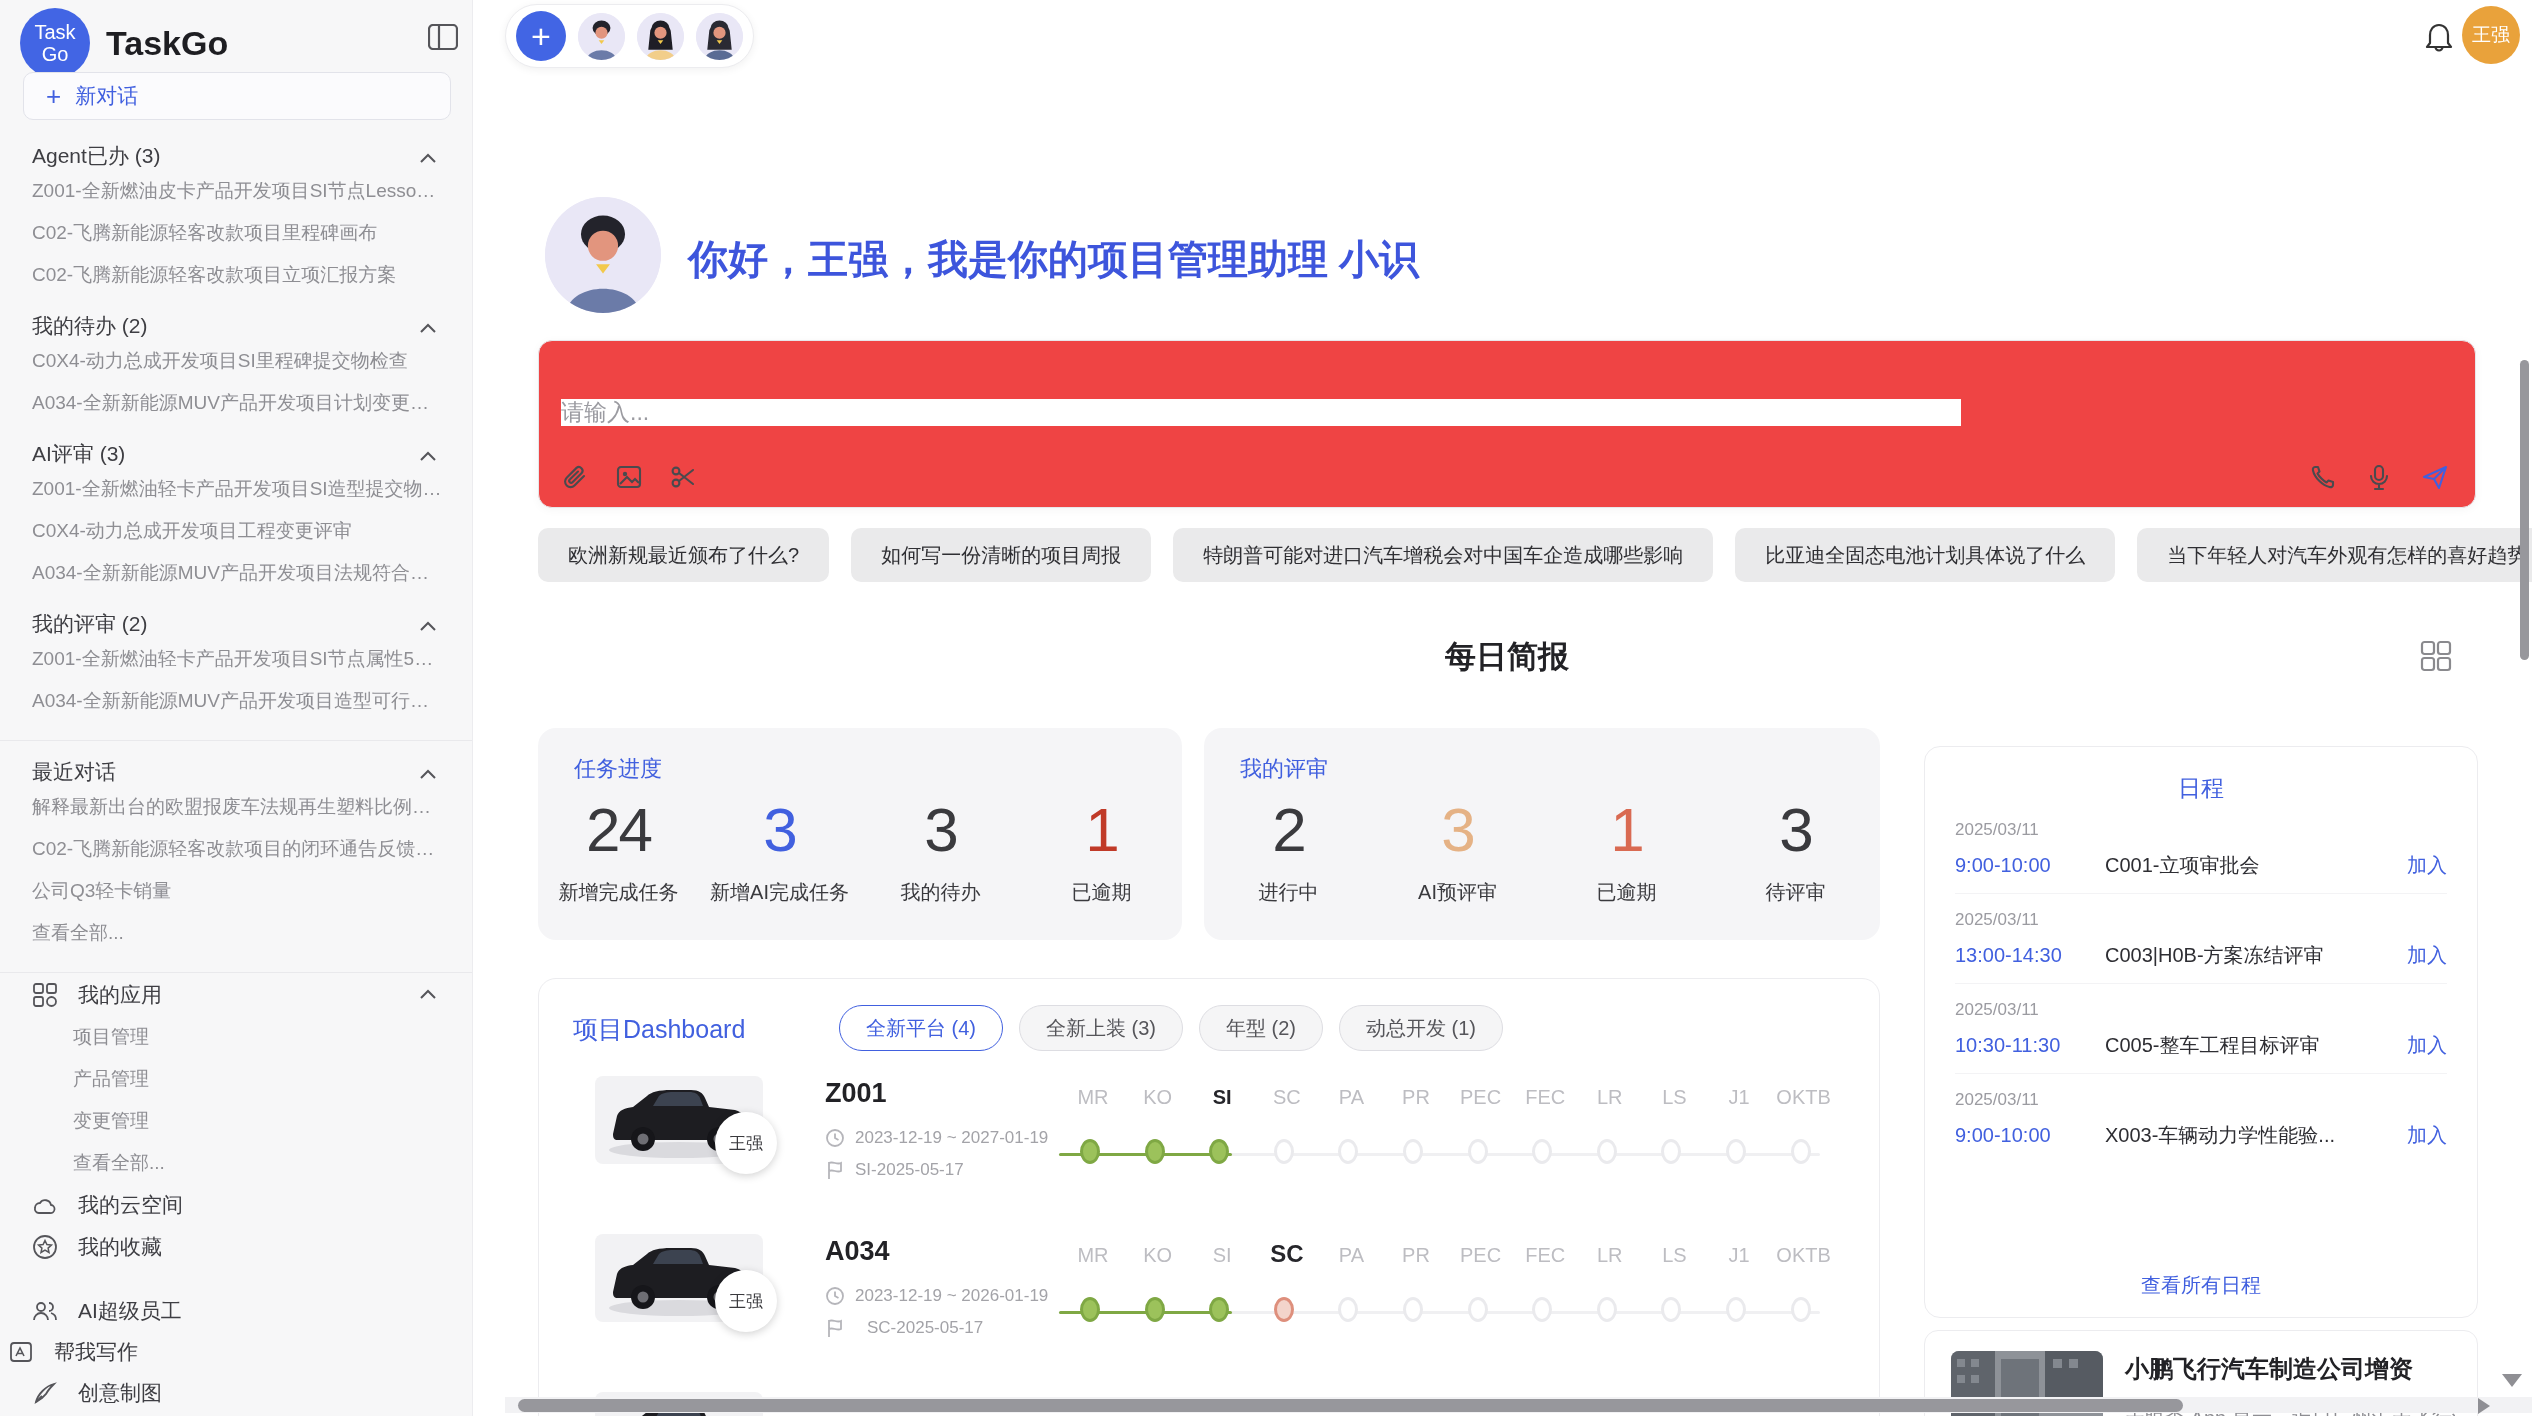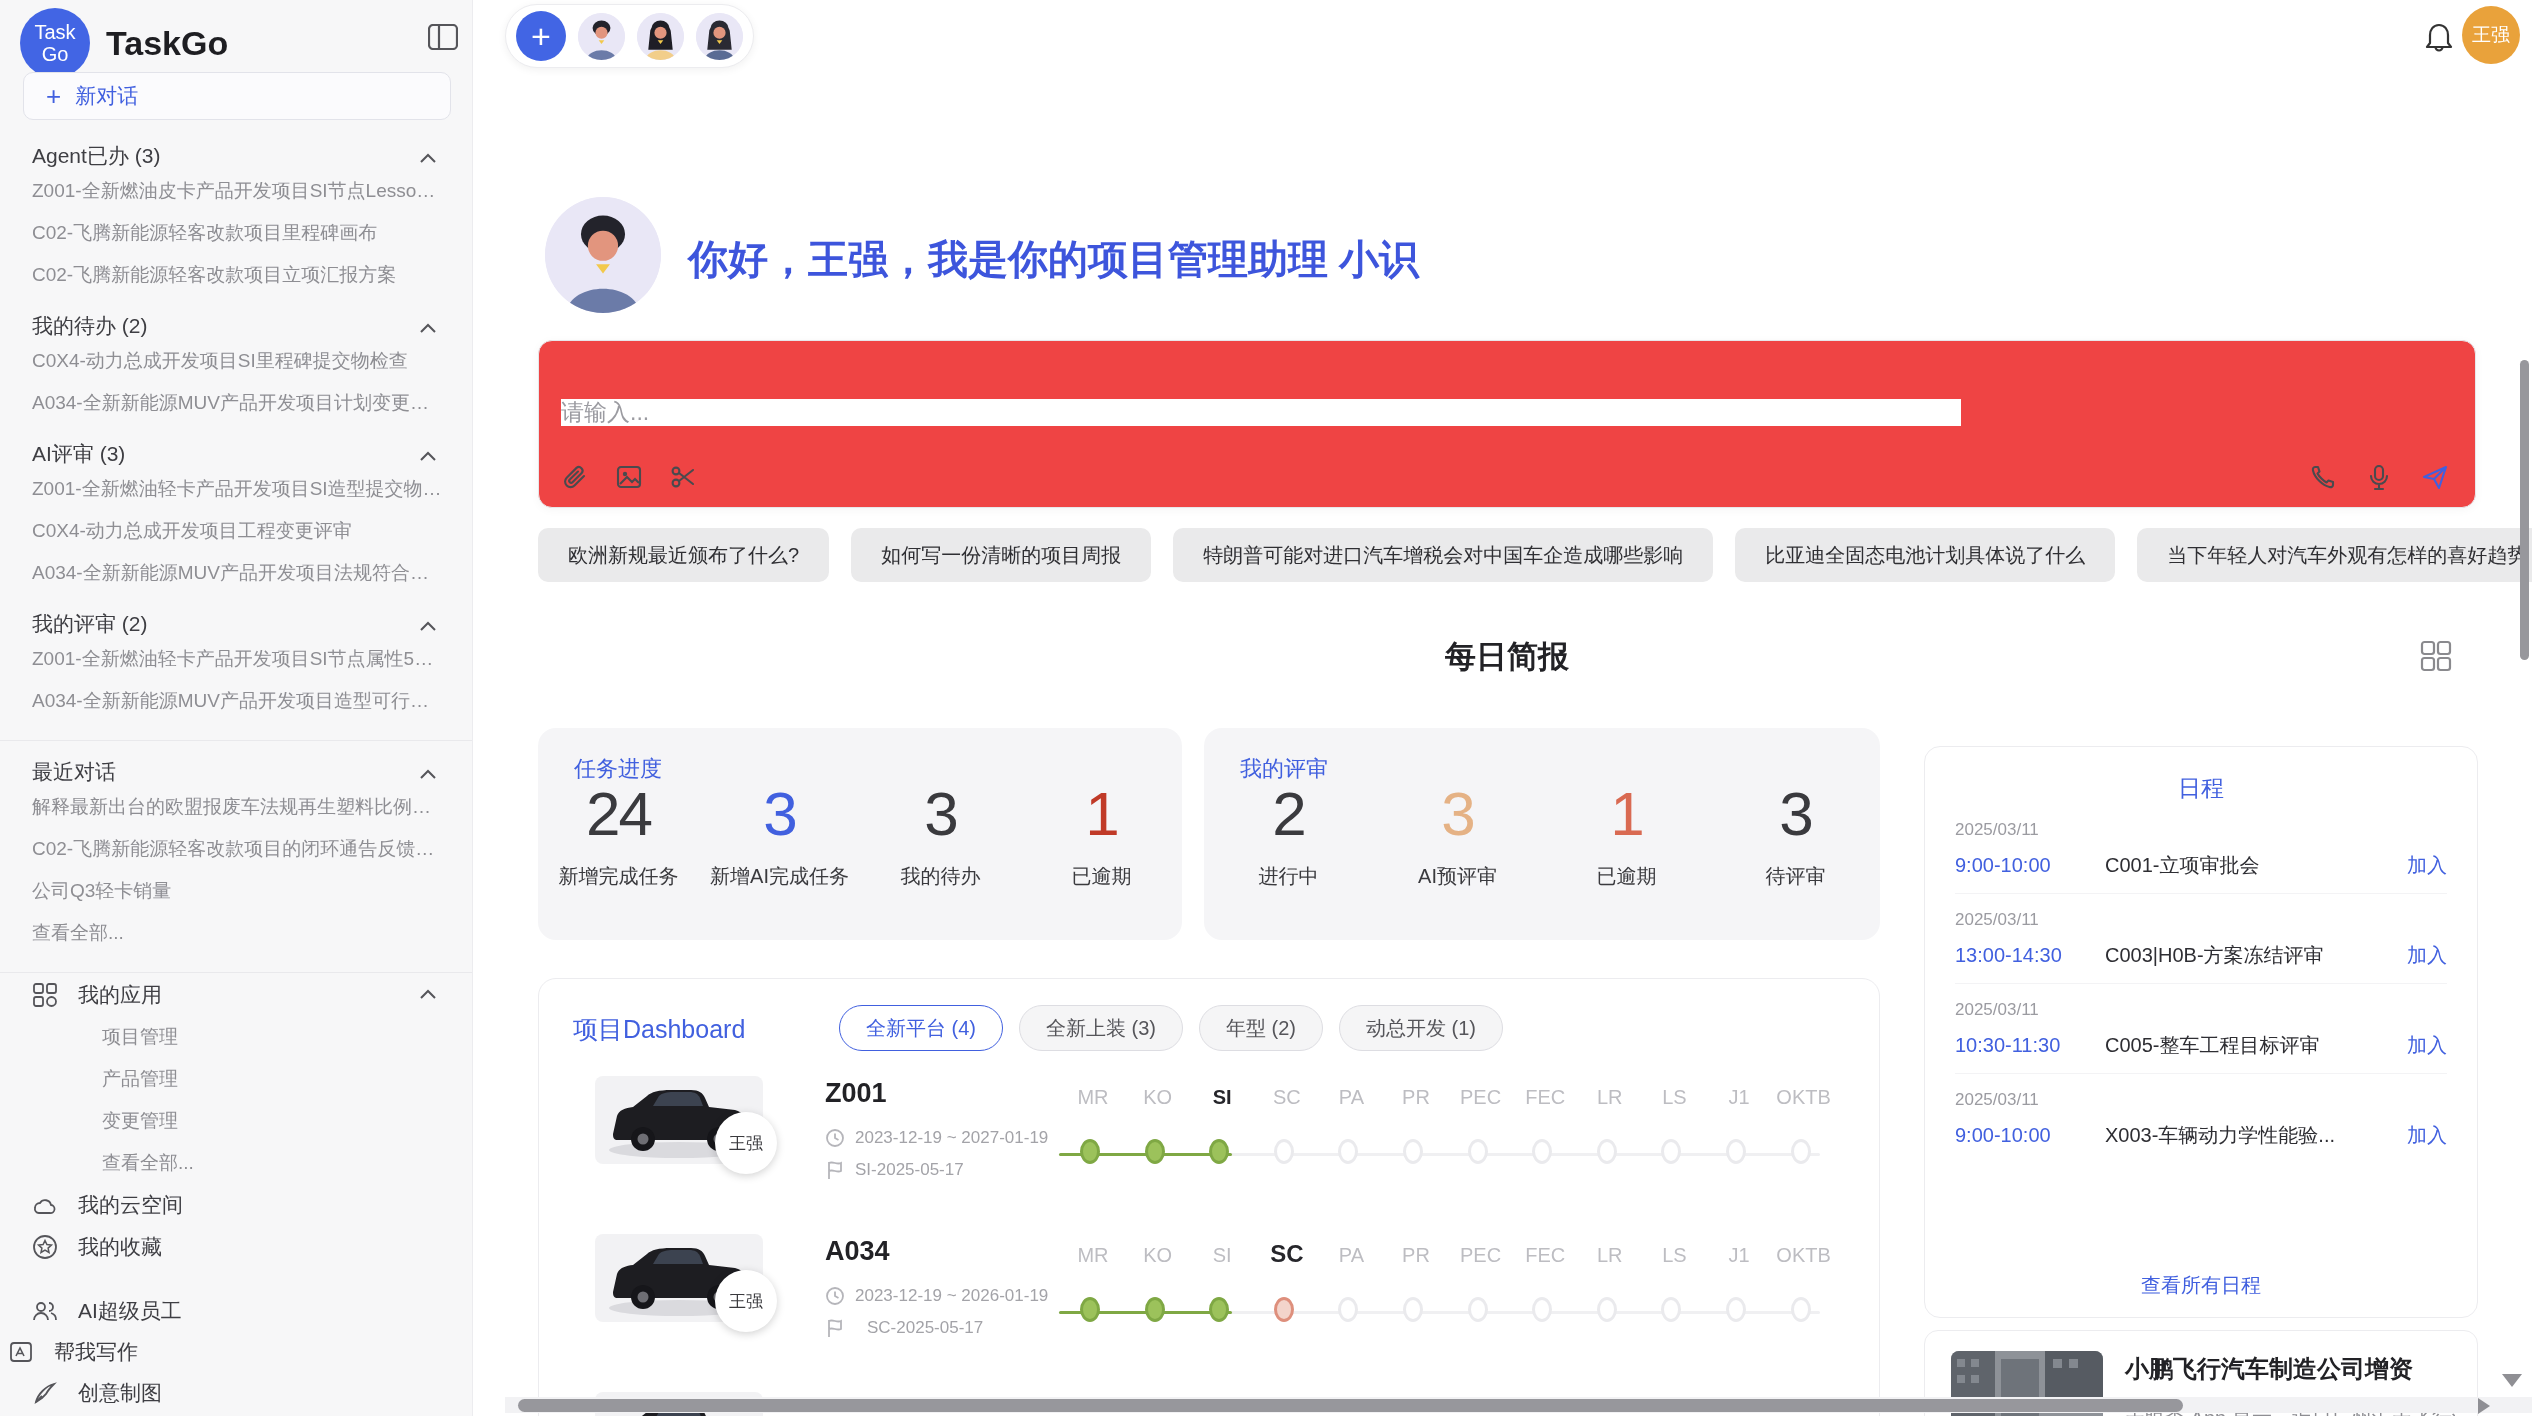--- a/index.html
+++ b/index.html
@@ -23,21 +23,21 @@
   #sb-sections { position:absolute; left:0; top:126px; width:473px; }
   .sb-sec-head { display:flex; align-items:flex-end; justify-content:space-between;
                  height:44px; padding:0 34px 0 32px; color:#3E3E43; font-size:21px; }
   .sb-item { height:42px; line-height:42px; padding:0 30px 0 32px; color:#8E8E93; font-size:19px;
              white-space:nowrap; overflow:hidden; text-overflow:ellipsis; cursor:pointer; }
   .sb-div { position:absolute; left:0; width:473px; height:1px; background:#E9E9EC; }
   .chev { width:22px; height:22px; flex:0 0 22px; }
   .sb-row { display:flex; align-items:center; gap:20px; height:42px; padding:0 34px 0 32px;
             color:#3E3E43; font-size:21px; cursor:pointer; }
   .sb-row .ric { width:26px; height:26px; flex:0 0 26px; }
-  .sb-sub { padding-left:102px; }
+  .sb-sub { padding-left:73px; }
 
   
   .top-pill { position:absolute; left:505px; top:4px; height:64px; background:#fff;
               border:1px solid #ECECEF; border-radius:36px; display:flex; align-items:center;
               gap:12px; padding:0 10px; box-shadow:0 2px 8px rgba(0,0,0,.06); }
   .plus-btn { width:50px; height:50px; border-radius:50%; background:#4265E4; color:#fff;
               font-size:34px; display:flex; align-items:center; justify-content:center; cursor:pointer; }
   .av { width:47px; height:47px; border-radius:50%; overflow:hidden; background:#E9E7F6; cursor:pointer; }
   .bell { position:absolute; left:2424px; top:22px; width:30px; height:32px; cursor:pointer; }
   .user-av { position:absolute; left:2462px; top:6px; width:58px; height:58px; border-radius:50%;
@@ -65,21 +65,21 @@
           font-size:20px; color:#2F2F33; white-space:nowrap; cursor:pointer; }
 
   
   .brief-title { position:absolute; left:538px; top:636px; width:1938px; text-align:center;
                  font-size:31px; font-weight:700; color:#222226; }
   .grid-ic { position:absolute; left:2418px; top:638px; width:36px; height:36px; cursor:pointer; }
 
   .stat-card { position:absolute; top:728px; height:212px; background:#F5F5F7; border-radius:18px; }
   #stat0 { left:538px; width:644px; } #stat1 { left:1204px; width:676px; }
   .stat-title { position:absolute; left:36px; top:26px; font-size:22px; color:#4160DF; }
-  .stat-grid { position:absolute; left:0; top:50px; width:100%; display:flex; }
+  .stat-grid { position:absolute; left:0; top:66px; width:100%; display:flex; }
   .metric { flex:1; text-align:center; }
   .m-val { font-size:62px; font-weight:500; letter-spacing:-2px; }
   .m-lbl { margin-top:14px; font-size:20px; color:#3A3A3E; }
   .c-dark{color:#3A3A3E;} .c-blue{color:#4160DF;} .c-red{color:#C03A28;}
   .c-tan{color:#E5B285;} .c-salmon{color:#D96A52;}
 
   
   .dash { position:absolute; left:538px; top:978px; width:1342px; height:560px; background:#fff;
           border:1px solid #ECECEF; border-radius:18px; overflow:hidden; }
   .dash-title { position:absolute; left:34px; top:34px; font-size:25px; color:#4160DF; }

